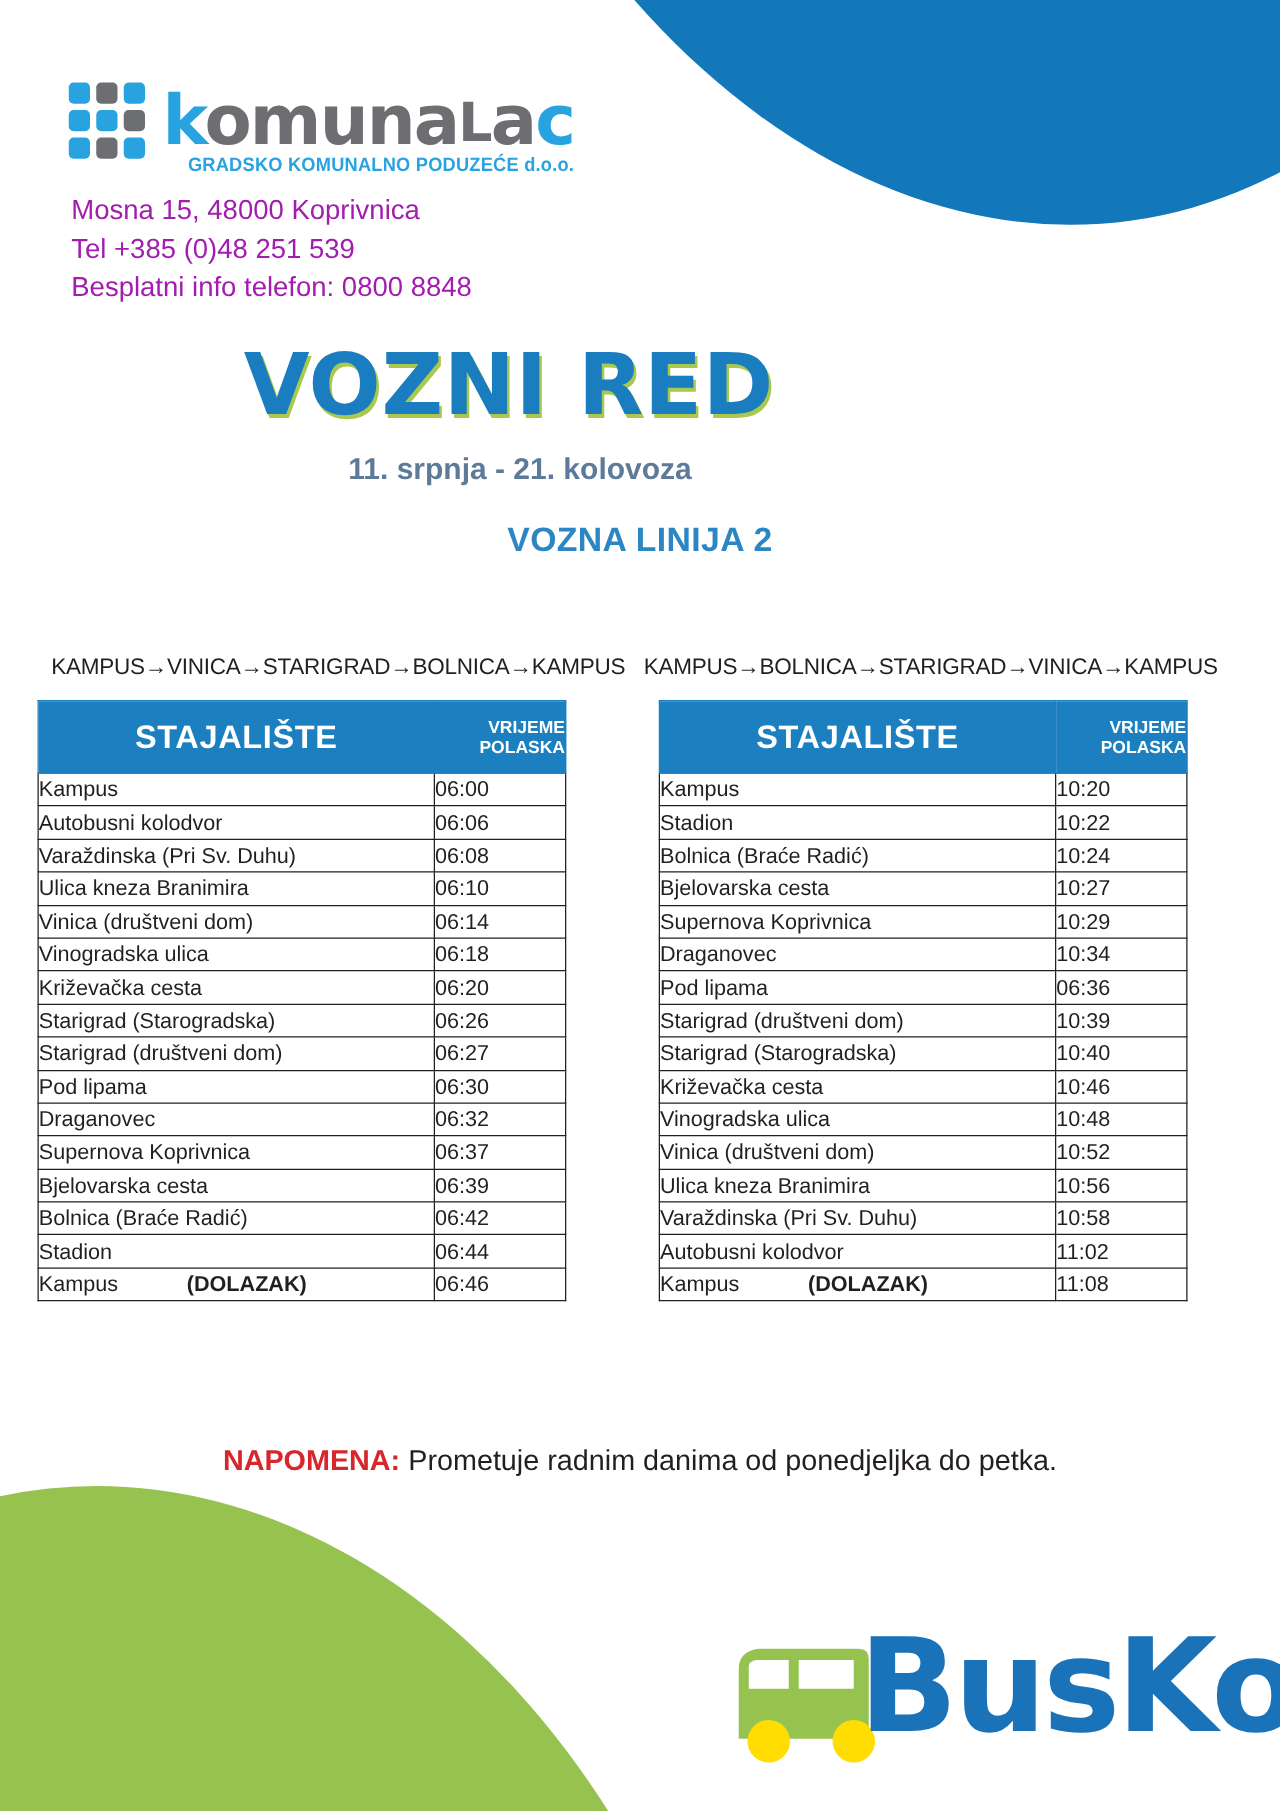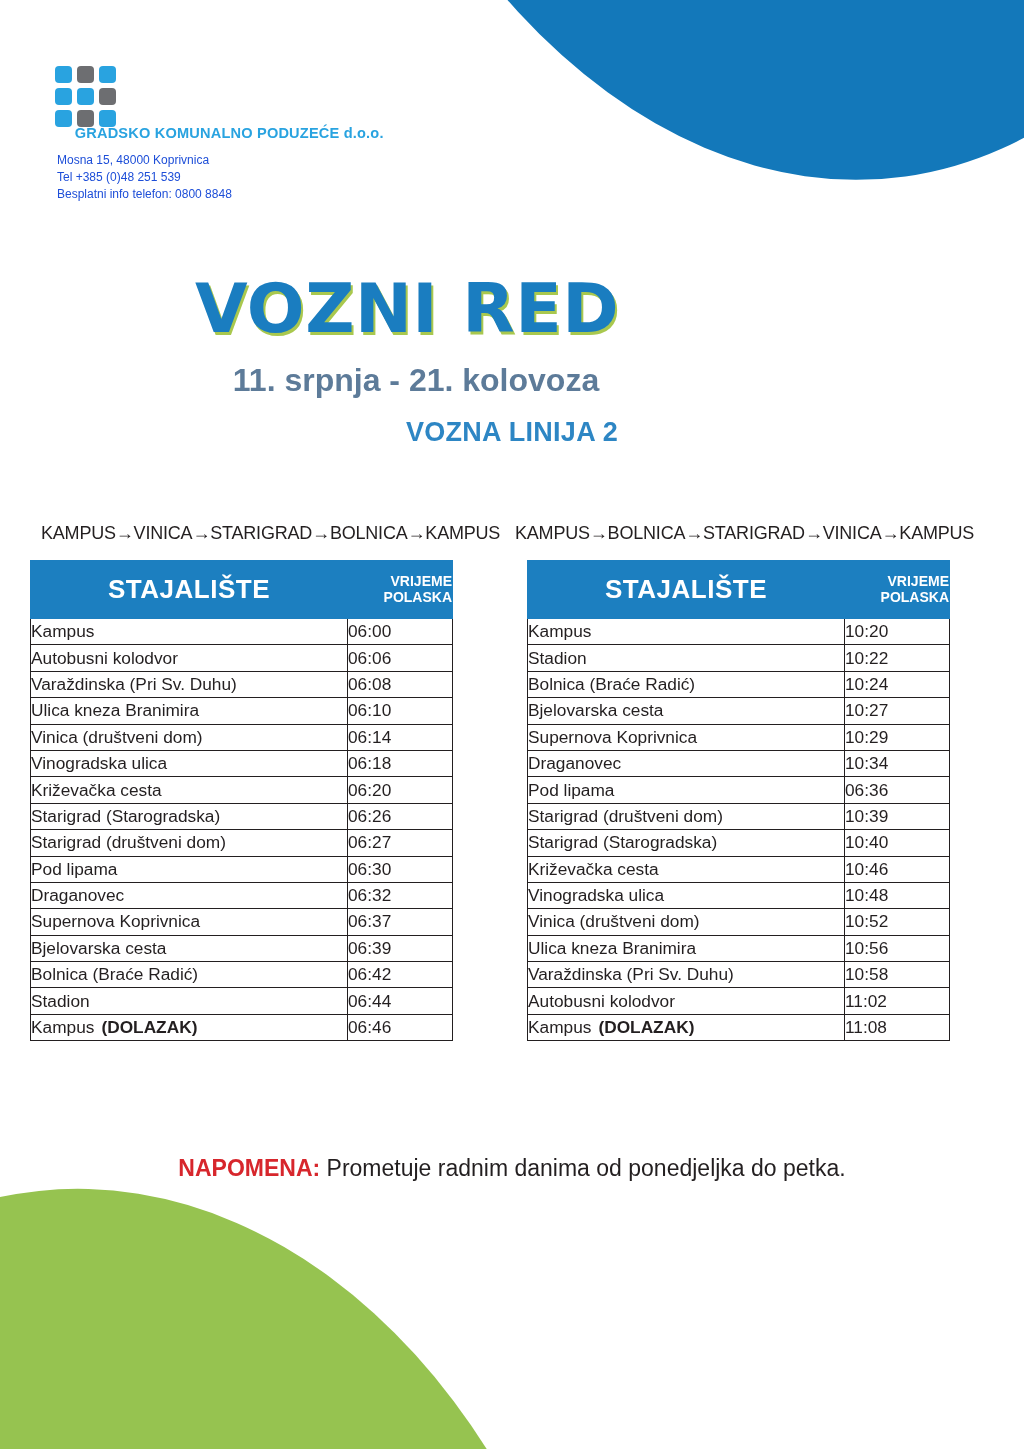--- a/index.html
+++ b/index.html
@@ -85,23 +85,23 @@
     margin-top: -3px;
     font-family: "Liberation Sans", sans-serif;
     transform: scaleX(0.94);
     transform-origin: right center;
   }
 
   .address {
     position: absolute;
     left: 57px;
     top: 152px;
-    font-size: 12px;
+    font-size: 22px;
     line-height: 1.41;
-    color: #1d4ed8;
+    color: #a21caf;
     font-family: "Liberation Sans", sans-serif;
   }
 
   
   .title-main {
     position: absolute;
     top: 269px;
     left: 0;
     width: 814px;
     text-align: center;
@@ -111,21 +111,21 @@
     letter-spacing: 0.5px;
     text-shadow: 2px 3px 0 #a9c84e;
     font-family: "DejaVu Sans", sans-serif;
   }
   .title-dates {
     position: absolute;
     top: 362px;
     left: 0;
     width: 832px;
     text-align: center;
-    font-size: 32px;
+    font-size: 24px;
     font-weight: bold;
     color: #5d7b99;
     font-family: "Liberation Sans", sans-serif;
   }
   .title-line {
     position: absolute;
     top: 417px;
     left: 0;
     width: 1024px;
     text-align: center;
@@ -184,21 +184,21 @@
     padding: 0 4px;
   }
   .sched tbody td {
     height: 25.4px;
     font-size: 17.3px;
     color: #231f20;
     font-family: "Liberation Sans", sans-serif;
   }
   .td-stop { padding-left: 8px; }
   .td-time { padding-left: 9px; width: 104px; }
-  .arrival-tag { font-weight: bold; padding-left: 7px; }
+  .arrival-tag { font-weight: bold; padding-left: 7px; margin-left: 48px; }
 
   
   .note {
     position: absolute;
     top: 1155px;
     left: 0;
     width: 1024px;
     text-align: center;
     font-size: 23px;
     color: #231f20;
@@ -240,20 +240,21 @@
         <i class="sq-blue"></i>
           <i class="sq-gray"></i>
           <i class="sq-blue"></i>
         <i class="sq-blue"></i>
           <i class="sq-blue"></i>
           <i class="sq-gray"></i>
         <i class="sq-blue"></i>
           <i class="sq-gray"></i>
           <i class="sq-blue"></i>
       </div>
+      <div class="wordmark"><span class="wm-blue">k</span><span class="wm-gray">omuna</span><span class="wm-gray wm-small">L</span><span class="wm-gray">a</span><span class="wm-blue">c</span></div>
     </div>
     <div class="logo-sub">GRADSKO KOMUNALNO PODUZEĆE d.o.o.</div>
   </div>
 
   <div class="address">
     <div>Mosna 15, 48000 Koprivnica</div>
     <div>Tel +385 (0)48 251 539</div>
     <div>Besplatni info telefon: 0800 8848</div>
   </div>
 
@@ -418,14 +419,24 @@
           <td class="td-time">11:08</td>
         </tr>
       </tbody>
   </table>
 
   <div class="note">
     <span class="note-label">NAPOMENA:</span>
     <span>Prometuje radnim danima od ponedjeljka do petka.</span>
   </div>
 
+  <div class="busko">
+    <svg width="120" height="112" viewBox="0 0 120 112">
+      <path d="M8 30 Q8 16 24 14 L104 14 Q112 14 112 22 L112 86 L8 86 Z" fill="#96c350"></path>
+      <path d="M16 28 Q16 24 22 23 L48 23 L48 46 L16 46 Z" fill="#ffffff"></path>
+      <path d="M56 23 L100 23 L100 46 L56 46 Z" fill="#ffffff"></path>
+      <circle cx="32" cy="88" r="17" fill="#ffdd00"></circle>
+      <circle cx="100" cy="88" r="17" fill="#ffdd00"></circle>
+    </svg>
+    <div class="busko-text">BusKo</div>
+  </div>
 
 </div>
 
 </body></html>

